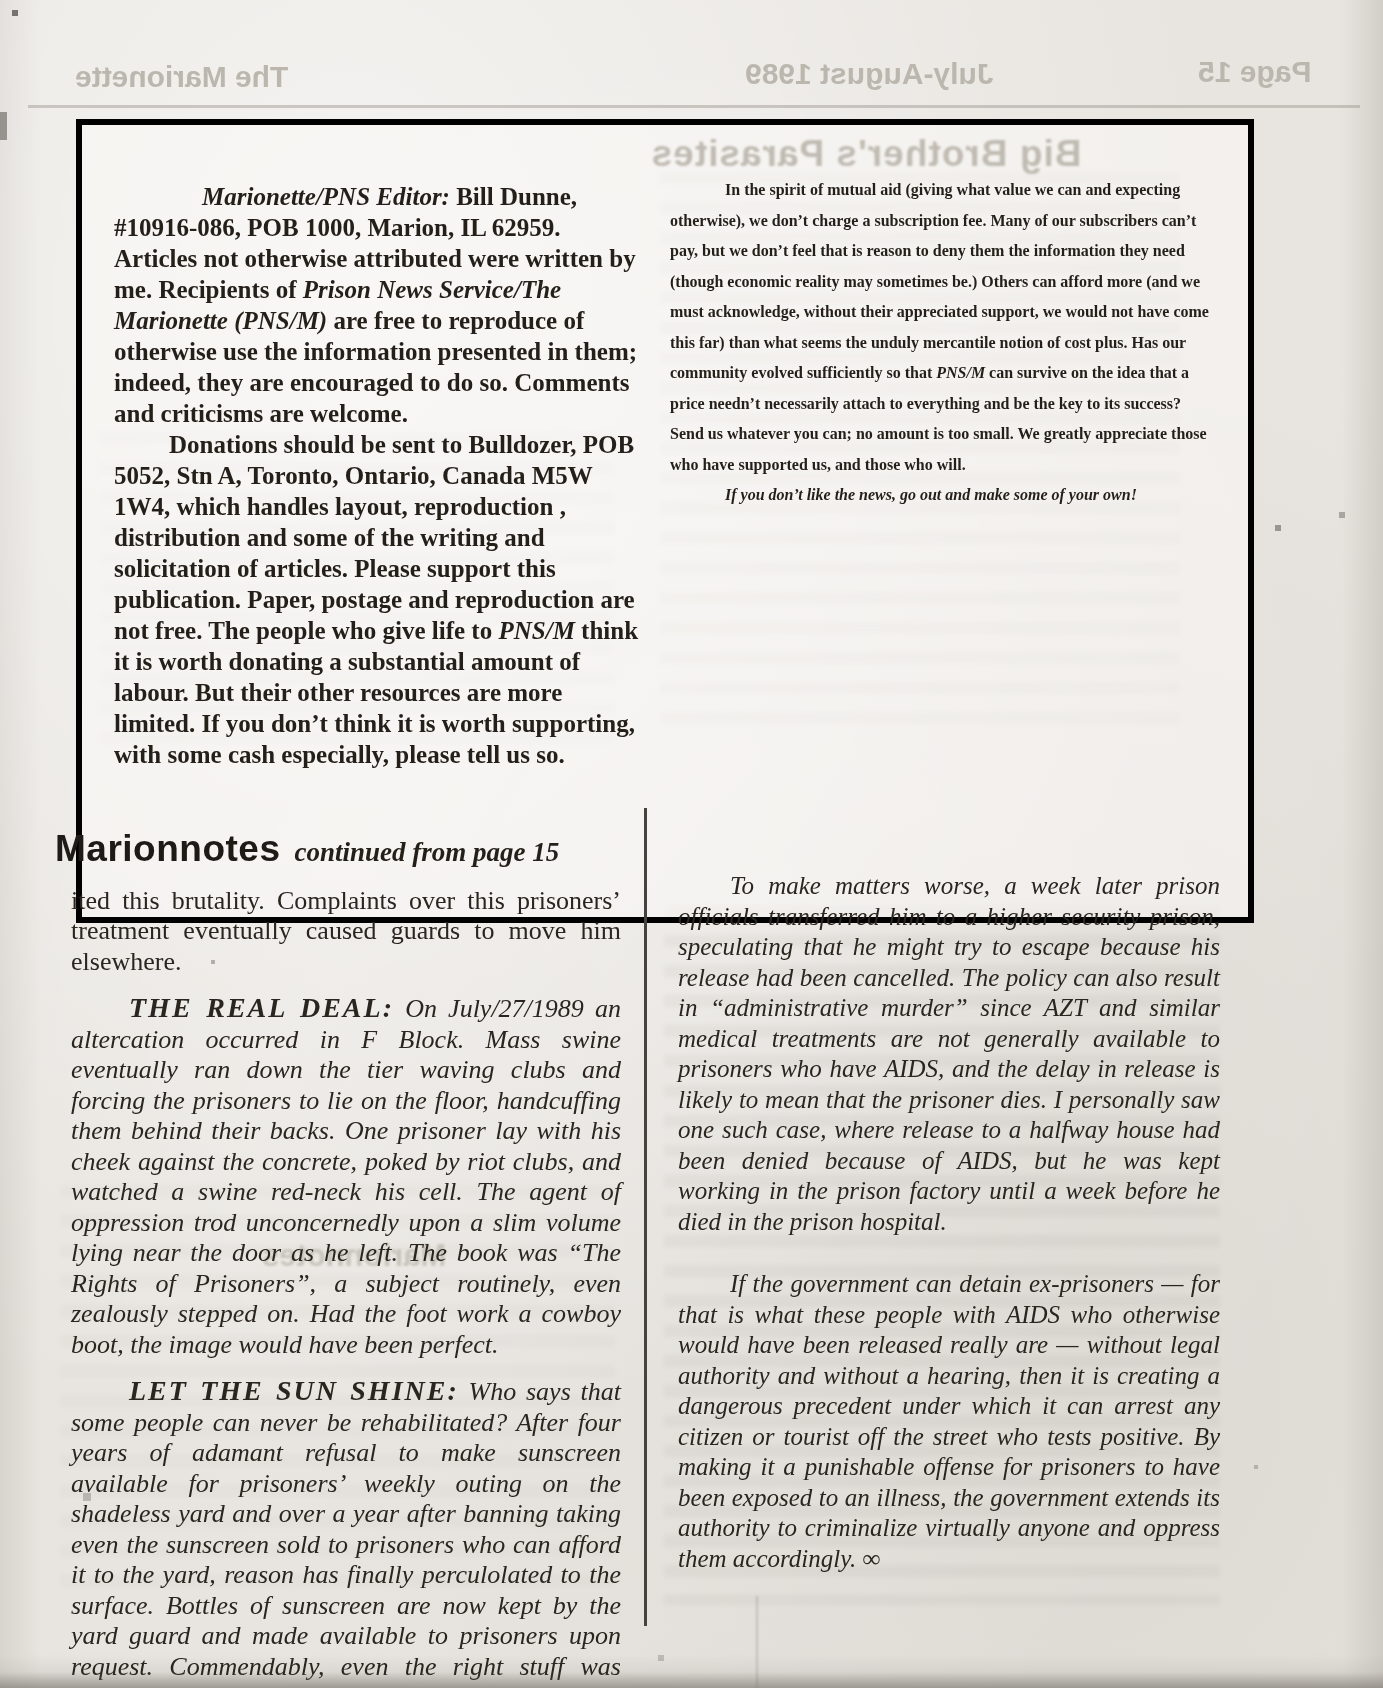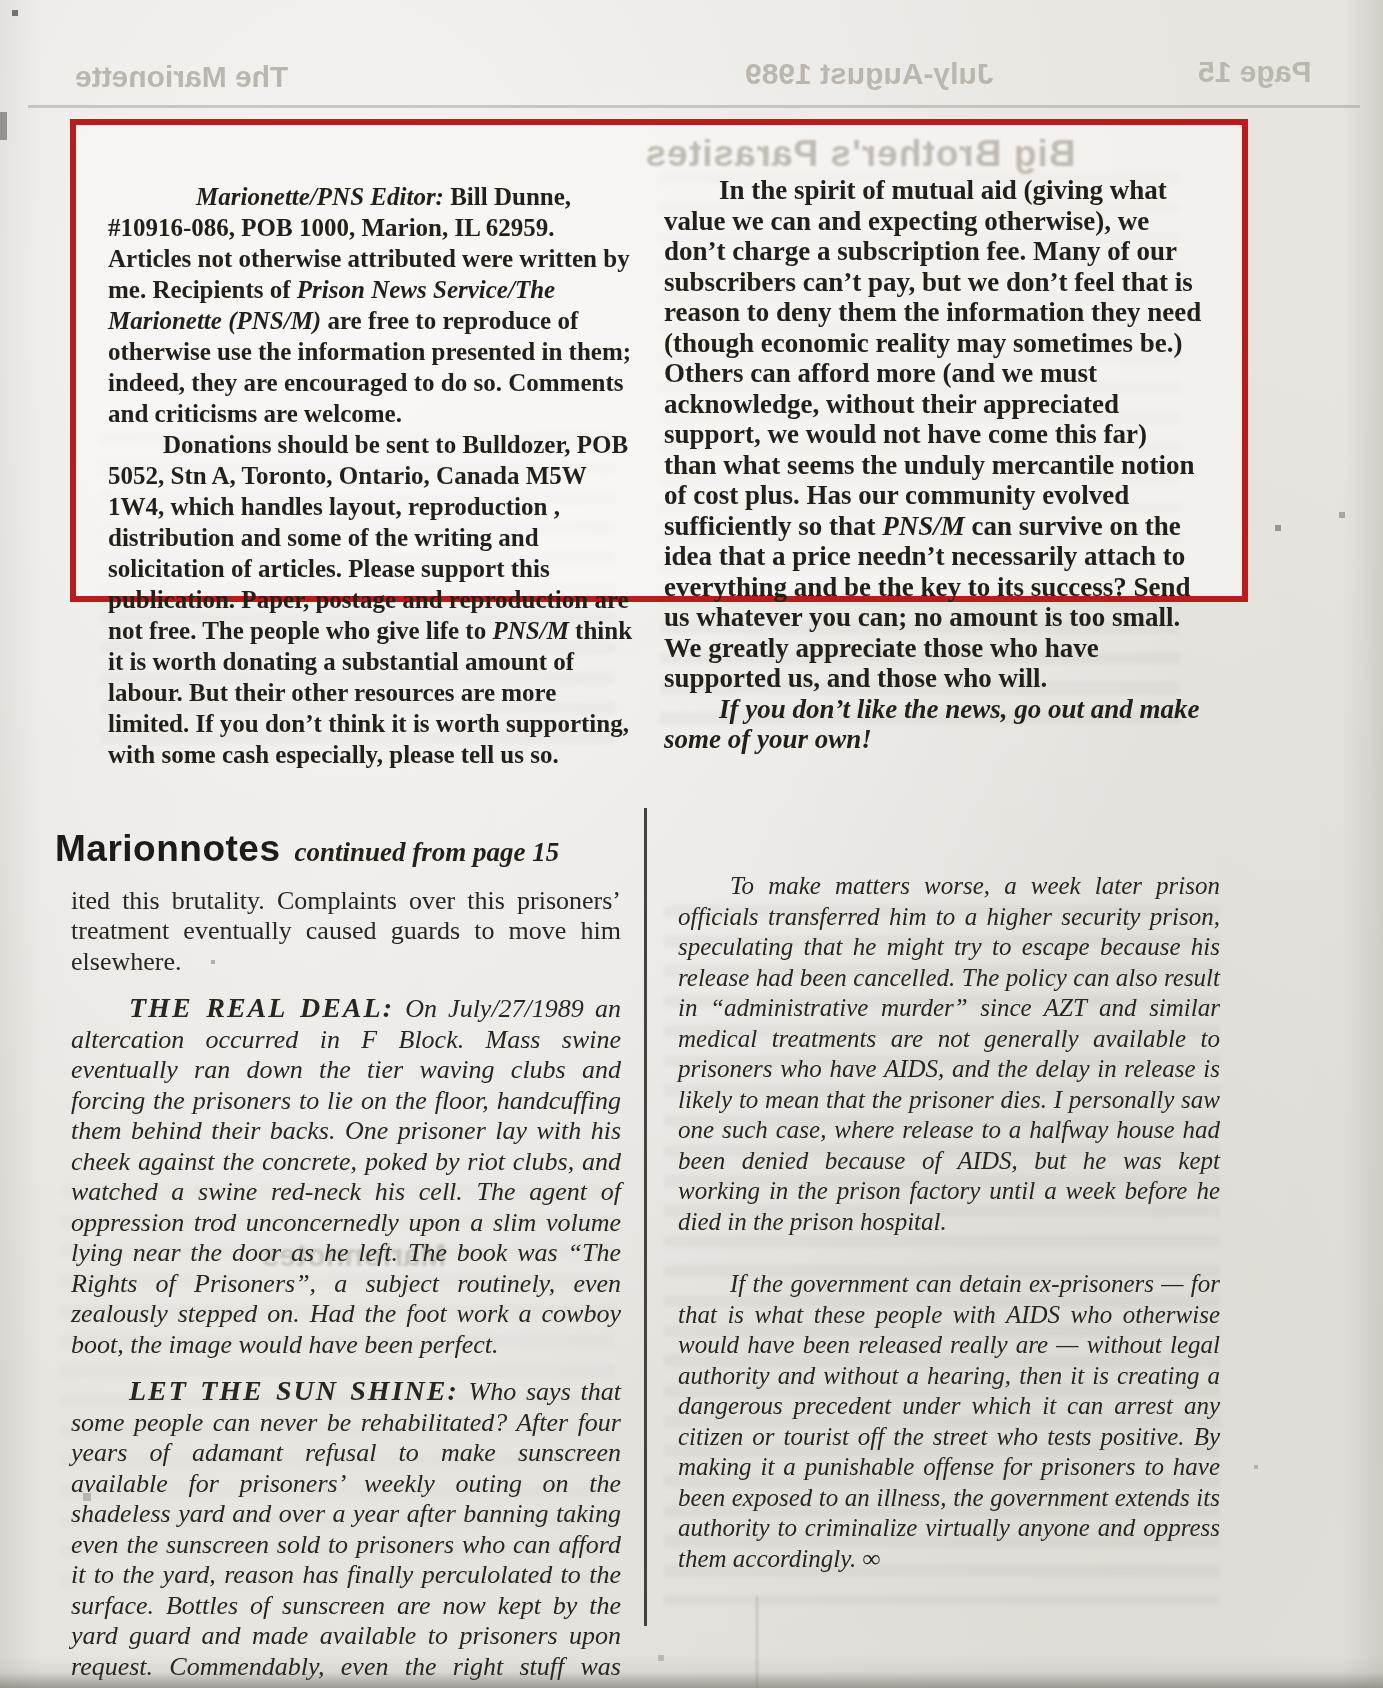--- a/index.html
+++ b/index.html
@@ -29,26 +29,26 @@
 
   .bleed{position:absolute;pointer-events:none;
     background:repeating-linear-gradient(180deg, rgba(108,102,92,0.55) 0px, rgba(108,102,92,0.55) 12px, transparent 12px, transparent 30px);
     filter:blur(2.2px);}
   .bleed-a{left:660px;top:172px;width:520px;height:555px;opacity:.10;}
   .bleed-b{left:100px;top:432px;width:515px;height:325px;opacity:.07;}
   .bleed-c{left:664px;top:905px;width:556px;height:700px;opacity:.10;}
   .bleed-d{left:60px;top:1185px;width:555px;height:415px;opacity:.06;}
 
   
-  .box{left:70px;top:119px;width:1178px;height:483px;border:6px solid #b91c1c;
+  .box{left:76px;top:119px;width:1178px;height:804px;border:6px solid #000000;
     box-sizing:border-box;background:rgba(251,250,247,0.55);}
   .box-col{position:absolute;color:#241f19;font-weight:700;}
   .box-col p{margin:0;}
   .box-col-left{left:32px;top:56px;width:528px;font-size:25px;line-height:31px;}
-  .box-col-right{left:588px;top:50px;width:540px;font-size:27px;line-height:30.5px;}
+  .box-col-right{left:588px;top:50px;width:540px;font-size:16px;line-height:30.5px;}
   .indent-lg{text-indent:88px;}
   .indent-md{text-indent:55px;}
   .it{font-style:italic;}
 
   
   .col-divider{left:644px;top:808px;width:3px;height:818px;background:#46423c;}
   .article{position:absolute;color:#2a251f;text-align:justify;}
   .article p{margin:16px;}
   .article-left{left:55px;top:833px;width:582px;font-size:26px;line-height:30.5px;}
   .article-right{left:662px;top:855px;width:574px;font-size:25px;line-height:30.5px;}

